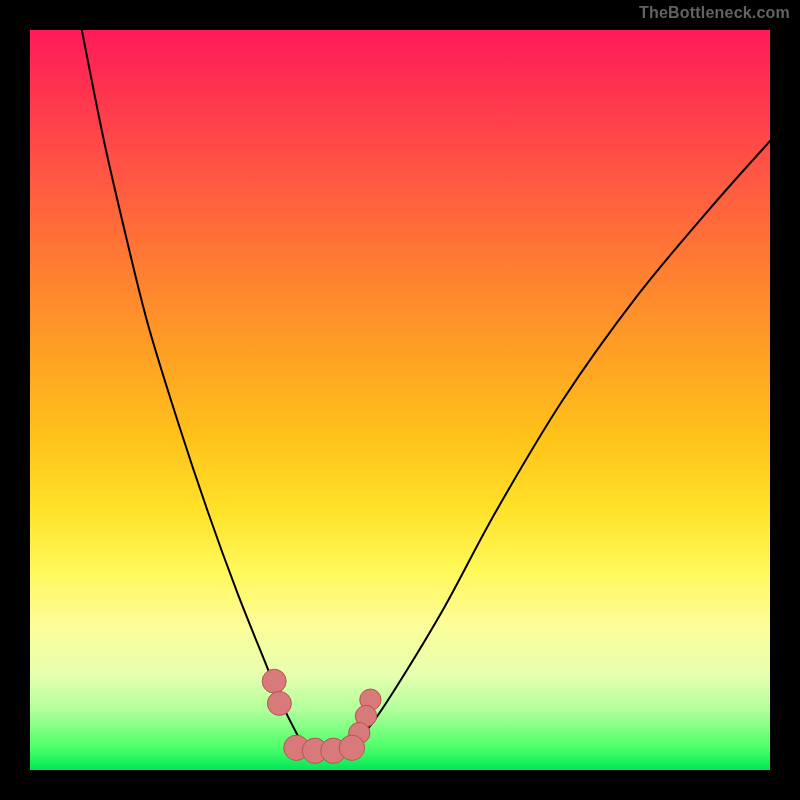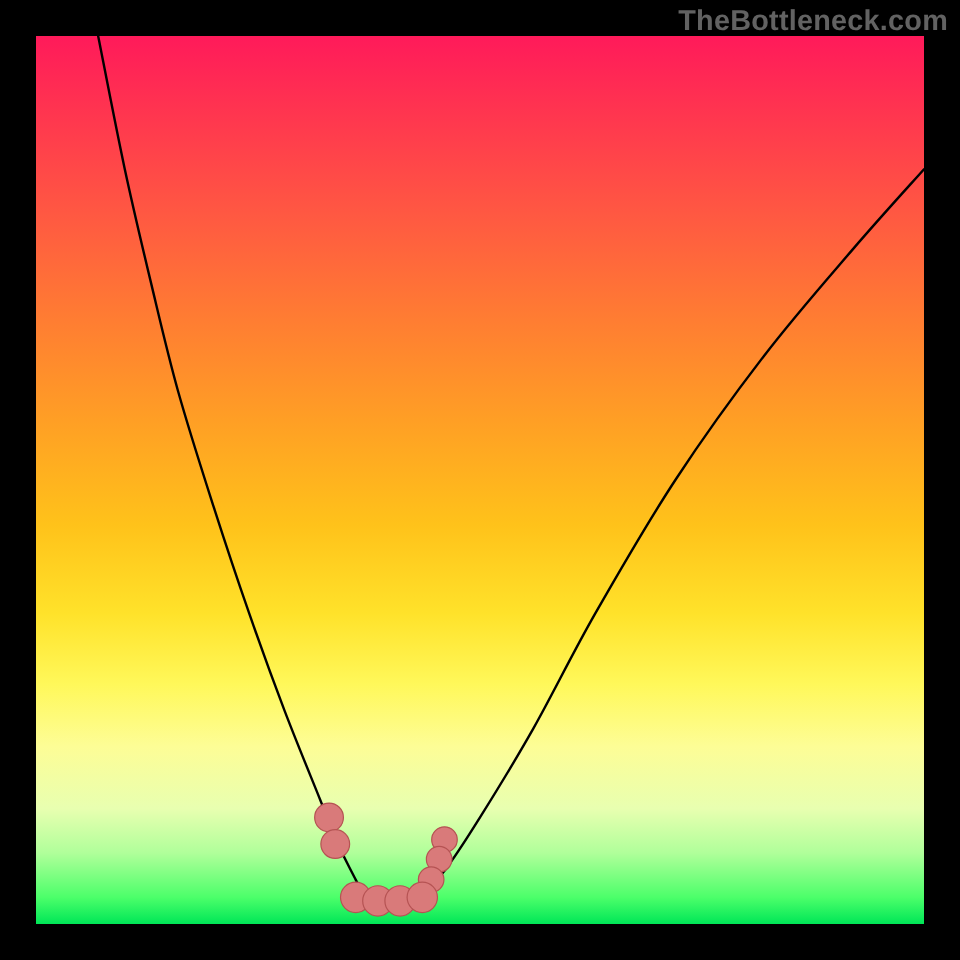--- a/index.html
+++ b/index.html
@@ -39,21 +39,21 @@
       #b0ff9a 92%,
       #4cff6a 97%,
       #00e657 100%
     );
   }
   .watermark {
     position: absolute;
     top: 4px;
     right: 10px;
     color: #626262;
-    font-size: 24px;
+    font-size: 16px;
     font-weight: 600;
     letter-spacing: 0.2px;
     user-select: none;
   }
   svg.curves {
     position: absolute;
     left: 0;
     top: 0;
     width: 740px;
     height: 740px;

